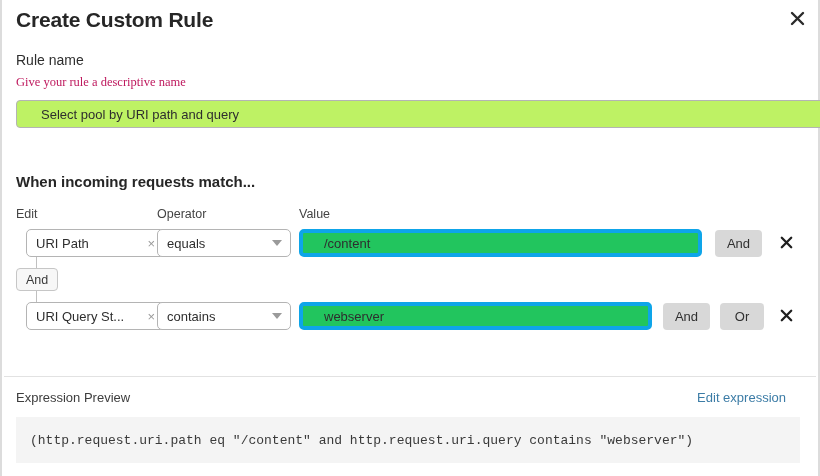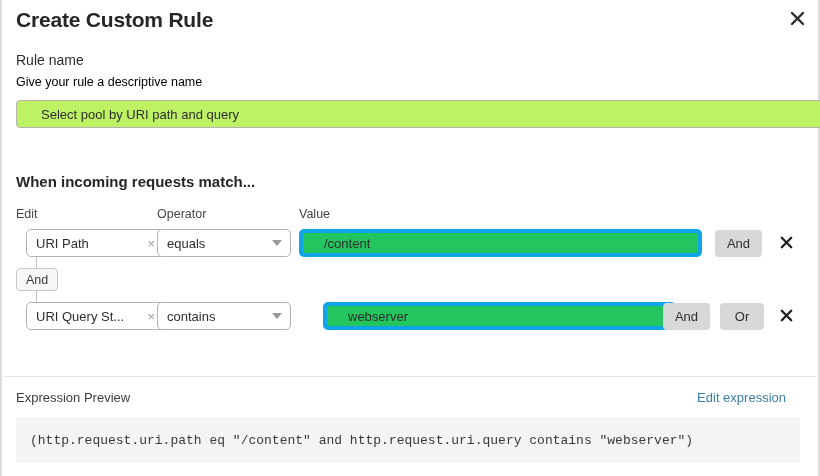--- a/index.html
+++ b/index.html
@@ -53,21 +53,22 @@
   .label-strong {
     position: absolute;
     left: 14px;
     font-size: 14px;
     color: #2e2e2e;
   }
   .label-sub {
     position: absolute;
     left: 14px;
     font-size: 12.5px;
-    color: #000000;
+    color: #be185d;
+    font-family: Liberation Serif, serif;
   }
   .rule-name-label  { top: 52px; }
   .rule-name-hint   { top: 75px; }
 
   .rule-name-input {
     position: absolute;
     left: 14px;
     top: 100px;
     width: 816px;
     height: 28px;
@@ -156,21 +157,21 @@
     border: 4px solid #0ea5e9;
     border-radius: 5px;
     background: #22c55e;
     font-family: "Liberation Sans", sans-serif;
     font-size: 13px;
     color: #2e2e2e;
     padding: 0 21px;
     outline: none;
   }
   .value-input.v1 { left: 297px; width: 403px; }
-  .value-input.v2 { left: 297px; width: 353px; margin-left: 24px; }
+  .value-input.v2 { left: 297px; width: 353px; }
 
   .logic-btn {
     position: absolute;
     box-sizing: border-box;
     height: 27px;
     background: #d8d8d8;
     border: none;
     border-radius: 4px;
     font-family: "Liberation Sans", sans-serif;
     font-size: 13px;

